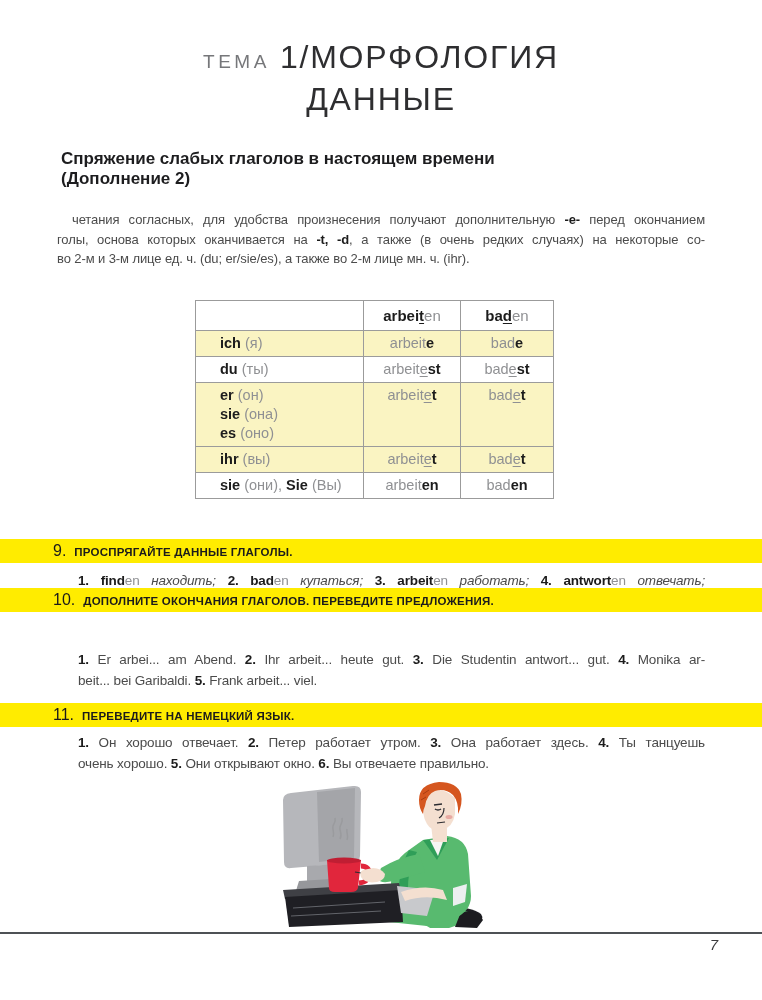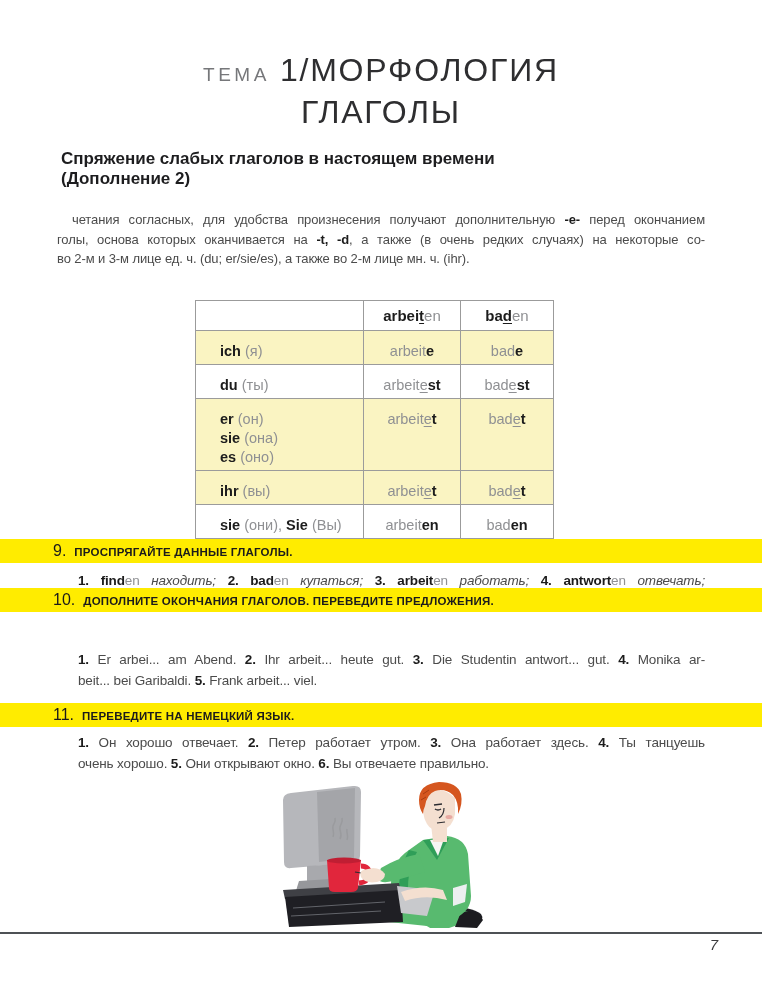--- a/index.html
+++ b/index.html
@@ -9,21 +9,21 @@
     --text-dark:#1c1c1c;
     --text-body:#4b4b4b;
     --text-gray:#8f9093;
     --footer-rule:#4e5155;
   }
   html,body{margin:0;padding:0;background:#ffffff;}
   body{width:762px;height:1000px;overflow:hidden;font-family:"Liberation Sans",sans-serif;color:var(--text-body);}
   .page{position:relative;width:762px;height:1000px;background:#fff;}
 
   
-  .title-block{position:absolute;top:52px;left:0;width:762px;text-align:center;color:#2f2f31;}
+  .title-block{position:absolute;top:39px;left:0;width:762px;text-align:center;color:#2f2f31;}
   .kicker{font-size:19px;color:#76777a;letter-spacing:3.5px;margin-right:10px;}
   .title-main{font-size:32px;letter-spacing:1.8px;color:#2e2e30;}
   .title-line1{line-height:36px;}
   .title-line2{line-height:36px;}
 
   
   .section-heading{position:absolute;top:145px;left:57px;margin:4px;font-size:17px;line-height:20px;font-weight:bold;color:#1d1d1f;}
 
   
   .intro{position:absolute;top:210px;left:57px;width:648px;font-size:13px;line-height:19.5px;letter-spacing:-0.1px;color:var(--text-body);}
@@ -40,21 +40,21 @@
   .seg-bu{font-weight:bold;color:var(--text-dark);text-decoration:underline;text-underline-offset:2px;text-decoration-thickness:1px;}
   .seg-i{font-style:italic;}
 
   
   .conj{position:absolute;top:300px;left:195px;border-collapse:collapse;table-layout:fixed;font-size:14.5px;color:var(--text-body);}
   .conj col.c1{width:168px;}
   .conj col.c2{width:97px;}
   .conj col.c3{width:93px;}
   .conj th,.conj td{border:1px solid var(--table-border);padding:0;}
   .conj thead th{height:29px;vertical-align:middle;text-align:center;font-weight:normal;font-size:15px;background:#fff;}
-  .conj td{vertical-align:top;padding-top:11px;padding-bottom:3px;line-height:19px;}
+  .conj td{vertical-align:top;padding-top:3px;padding-bottom:3px;line-height:19px;}
   .conj td.pron{text-align:left;padding-left:24px;}
   .conj td.verb{text-align:center;}
   .conj tr.yellow td{background:var(--row-yellow);}
   .conj tr.white td{background:#ffffff;}
 
   
   .banner{position:absolute;left:0;width:762px;height:24px;background:var(--banner-yellow);display:flex;align-items:baseline;padding-left:53px;box-sizing:border-box;}
   .banner-9{top:539px;}
   .banner-10{top:588px;}
   .banner-11{top:703px;}
@@ -76,21 +76,21 @@
 </style>
 </head>
 <body>
 
 <div class="page">
 
   <header class="title-block">
     <div class="title-line1">
       <span class="kicker">ТЕМА</span><span class="title-main">1/МОРФОЛОГИЯ</span>
     </div>
-    <div class="title-main title-line2">ГЛАГОЛЫ</div>
+    <div class="title-main title-line2">ДАННЫЕ</div>
   </header>
 
   <h2 class="section-heading">
     <span>Спряжение слабых глаголов в настоящем времени</span><br>
     <span>(Дополнение 2)</span>
   </h2>
 
   <div class="intro">
       <div class="rline just"><span class="seg-n">четания согласных, для удобства произнесения получают дополнительную </span><span class="seg-b">-e-</span><span class="seg-n"> перед окончанием</span></div>
       <div class="rline just"><span class="seg-n">голы, основа которых оканчивается на </span><span class="seg-b">-t, -d</span><span class="seg-n">, а также (в очень редких случаях) на некоторые со-</span></div>

